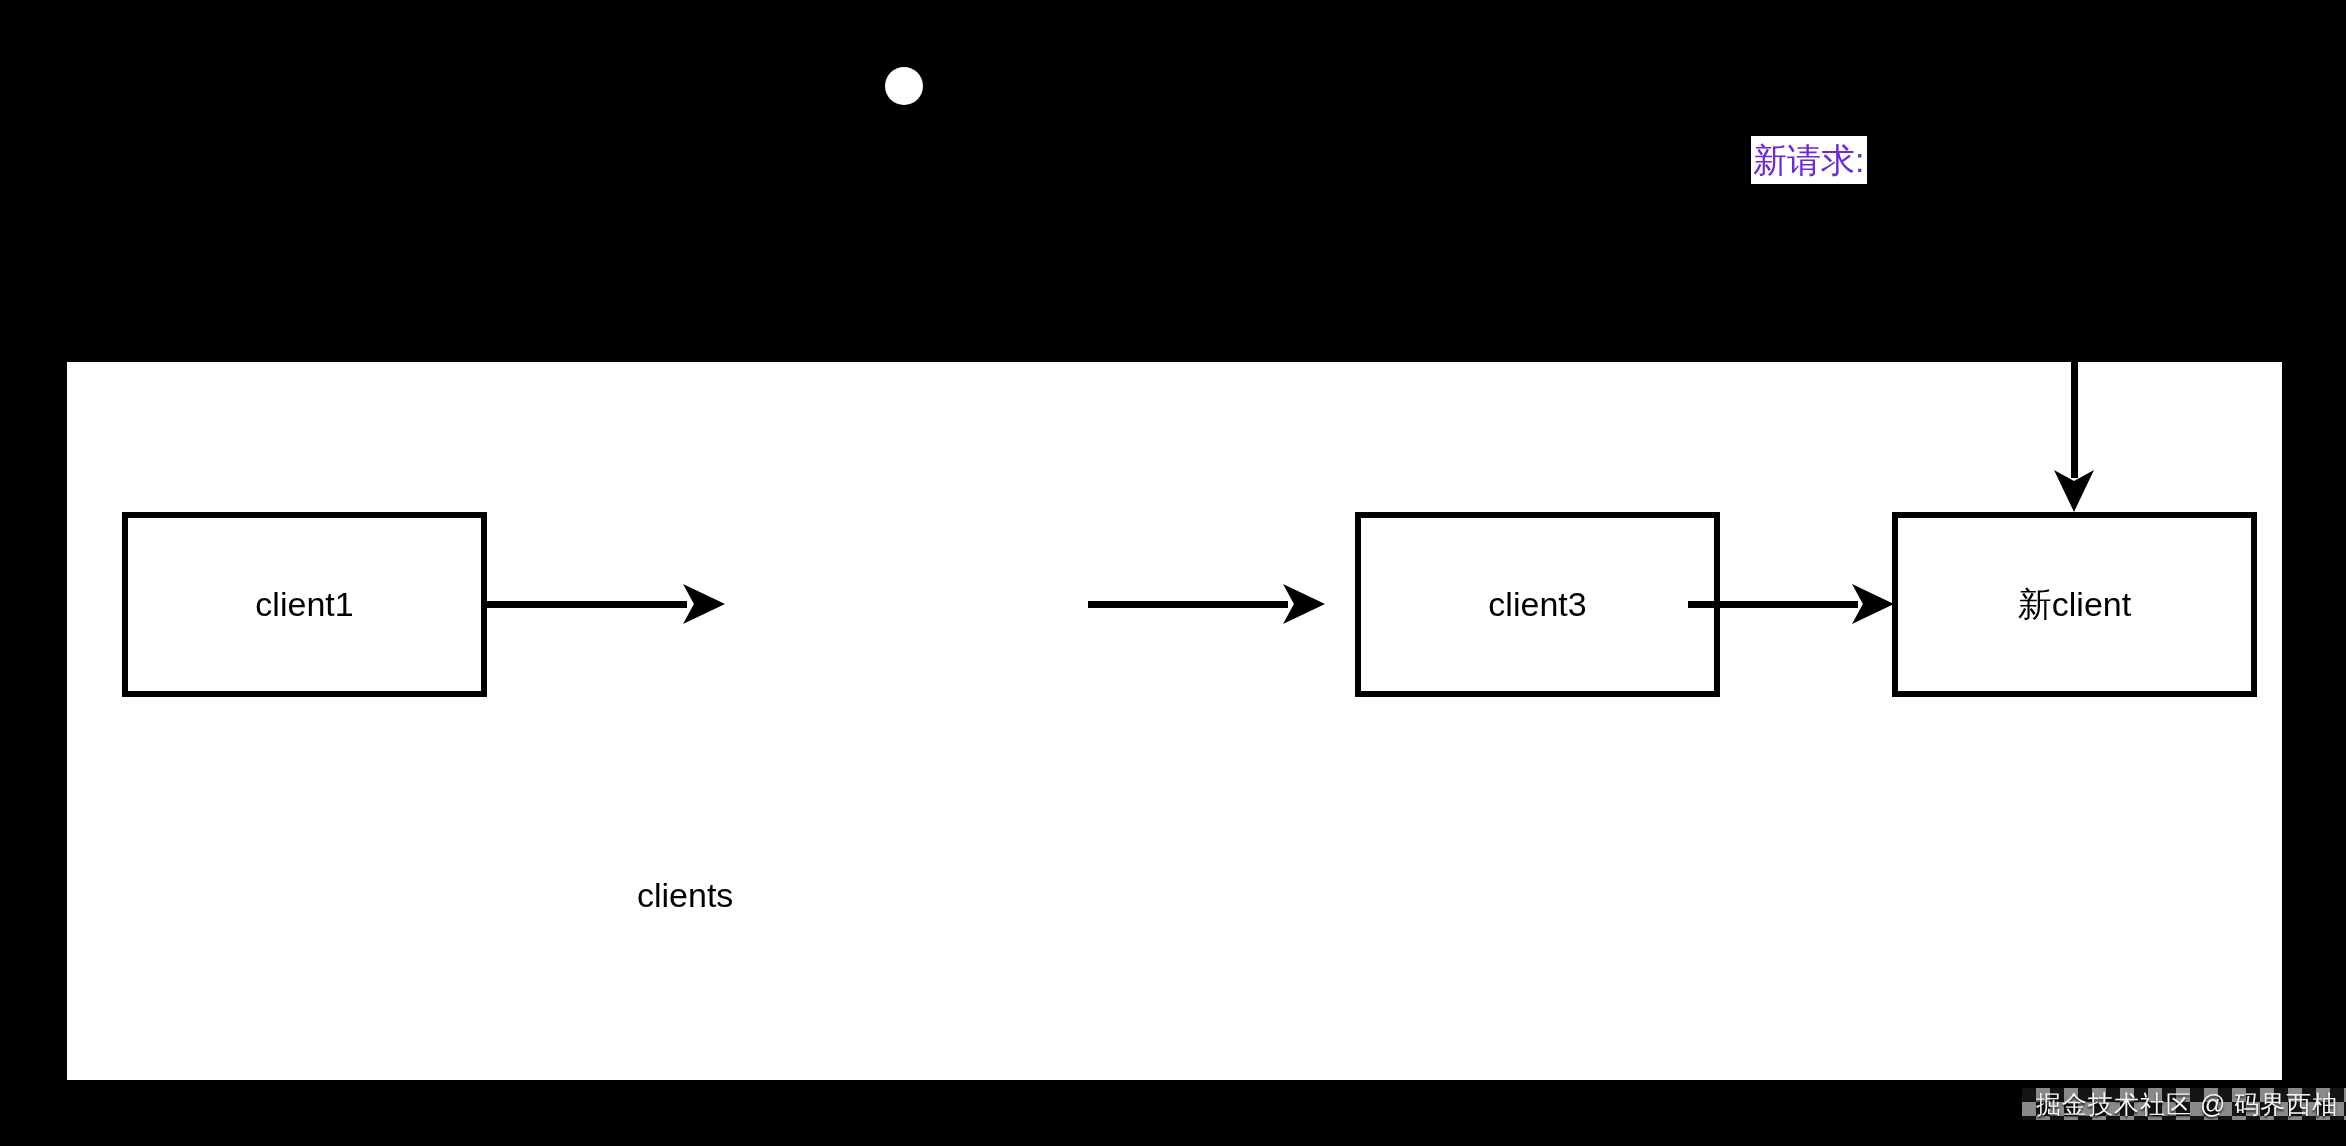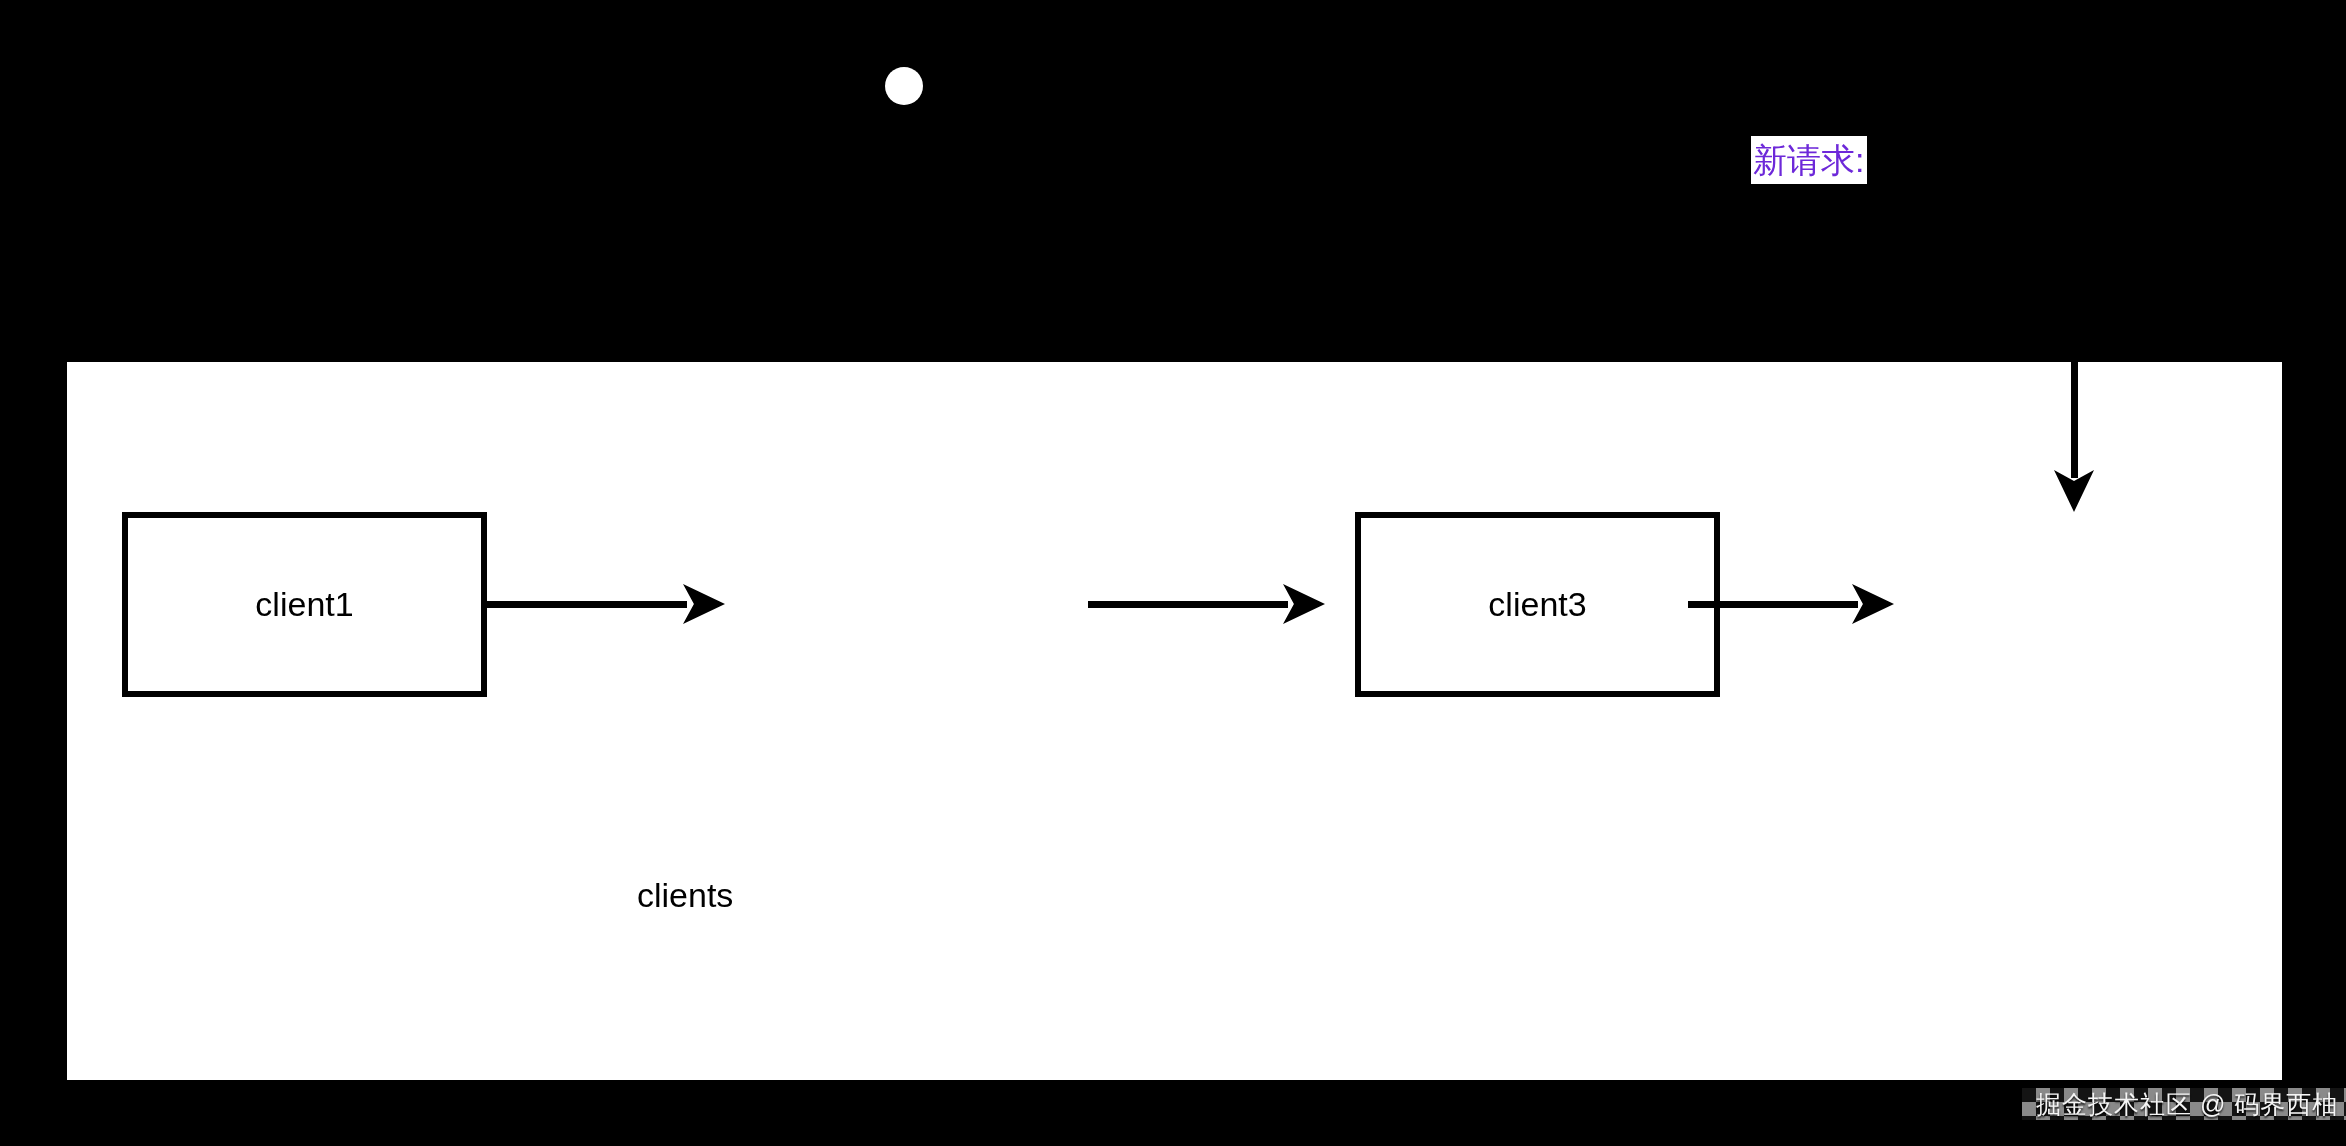--- a/index.html
+++ b/index.html
@@ -138,20 +138,23 @@
   <div class="new-request-label">新请求:</div>
 
   <div class="canvas">
 
     <div class="node-box node-client1">
       <span>client1</span>
     </div>
     <div class="node-box node-client3">
       <span>client3</span>
     </div>
+    <div class="node-box node-new-client">
+      <span>新client</span>
+    </div>
 
     <div class="hshaft" style="left:420px;width:200px;"></div>
     <div class="hhead" style="left:616px;"></div>
 
     <div class="hshaft" style="left:1021px;width:200px;"></div>
     <div class="hhead" style="left:1216px;"></div>
 
     <div class="hshaft" style="left:1621px;width:170px;"></div>
     <div class="hhead" style="left:1785px;"></div>
 

